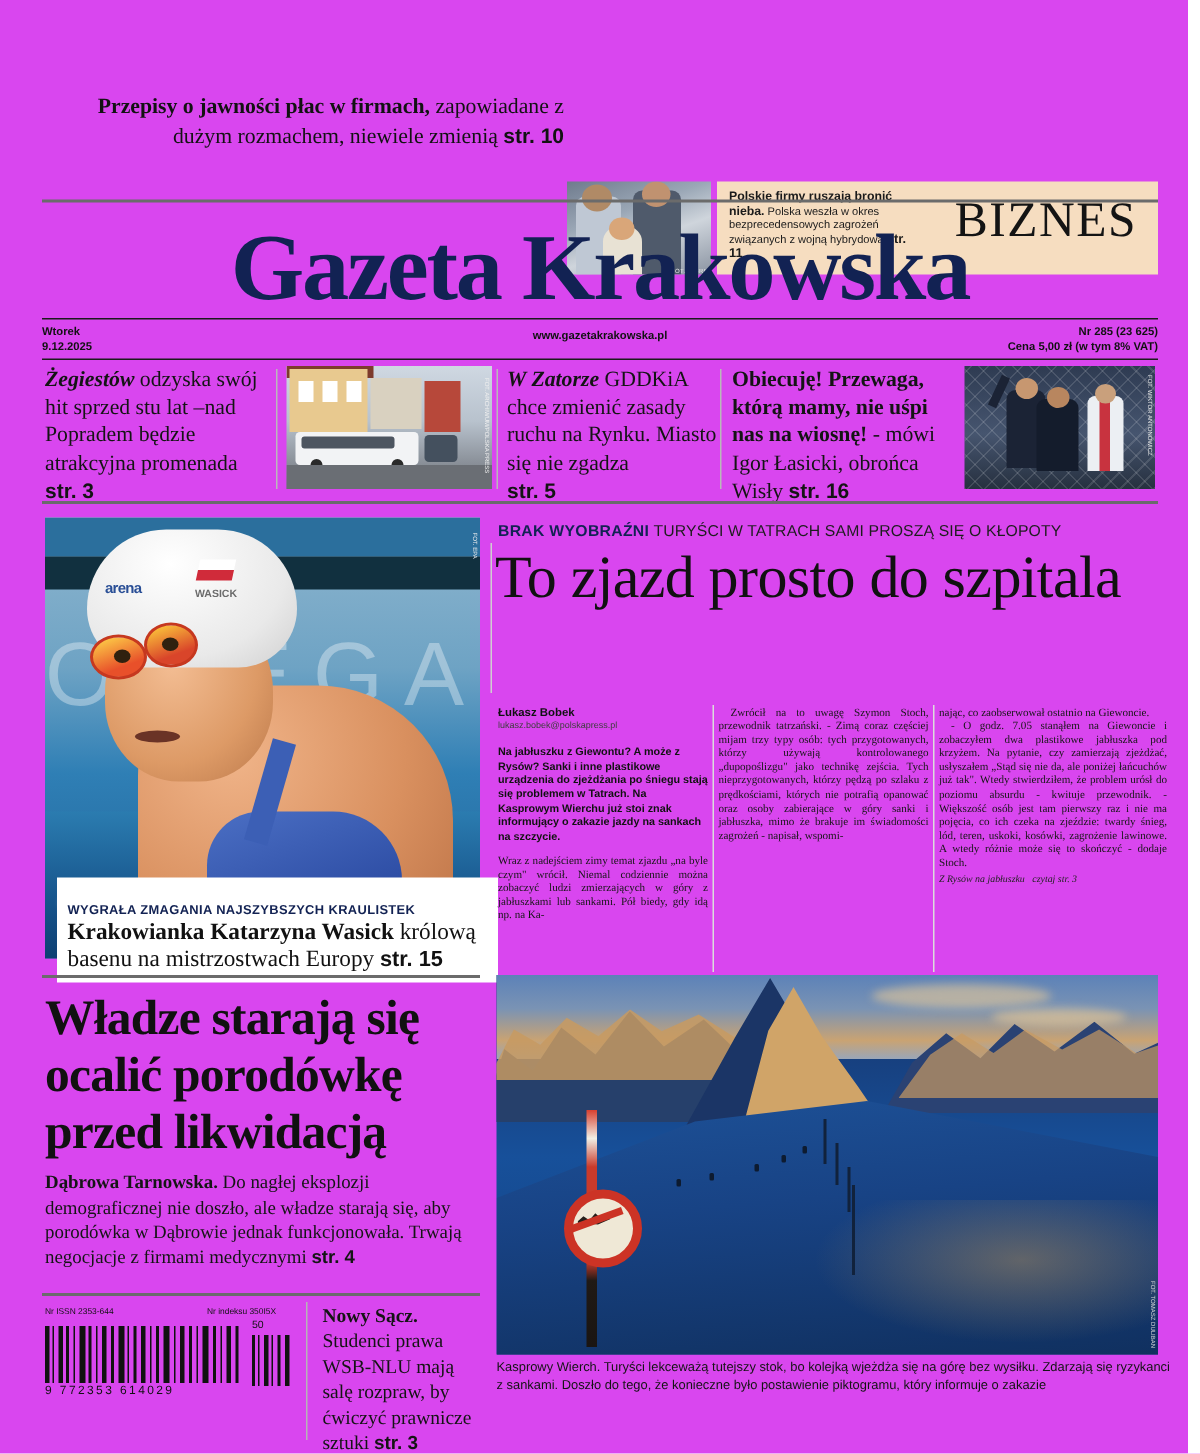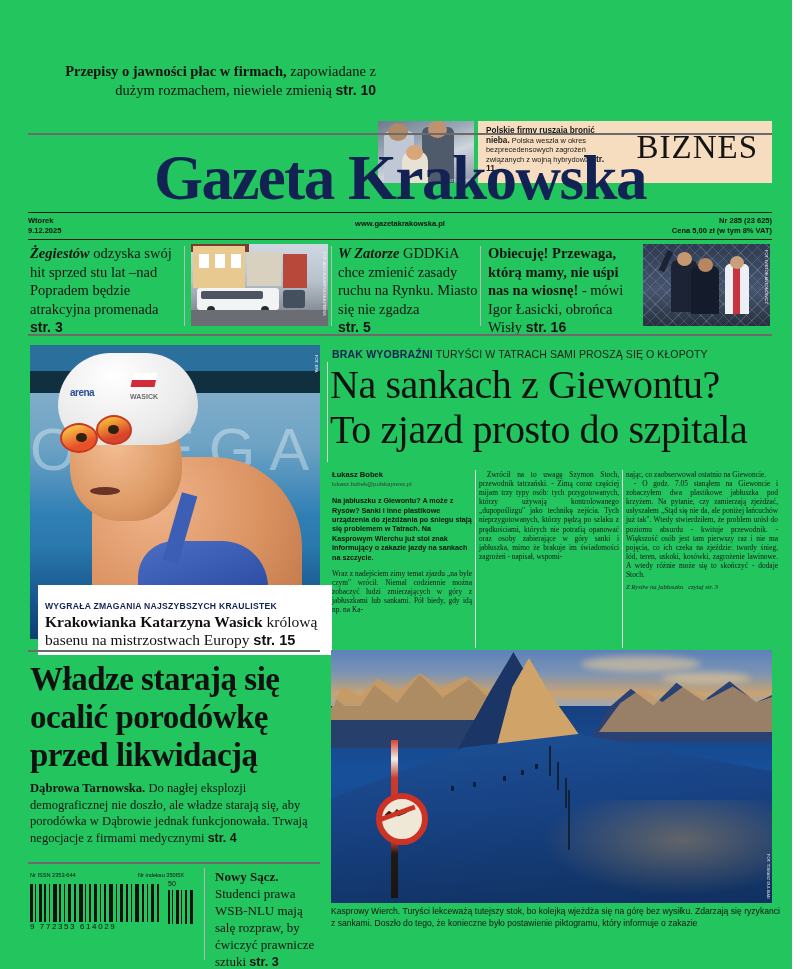--- a/index.html
+++ b/index.html
@@ -1,17 +1,17 @@
 <!DOCTYPE html>
 <html><head>
 <meta charset="utf-8">
 <style>
   html,body{margin:0;padding:0;background:#ffffff;}
   body{width:800px;height:969px;overflow:hidden;font-family:"Liberation Serif",serif;color:#111;}
-  .page{position:relative;width:792px;height:969px;background:#22c55e;}
+  .page{position:relative;width:792px;height:969px;background:#d946ef;}
 
   
   .promo{position:absolute;left:0;top:58px;width:800px;height:72px;}
   .promo-left{position:absolute;left:28px;top:4px;width:348px;text-align:right;
     font-family:"Liberation Serif",serif;font-size:14.5px;line-height:19px;color:#121212;}
   .promo-left b{font-weight:700;}
   .promo-left .str{font-weight:700;font-family:"Liberation Sans",sans-serif;font-size:14px;}
 
   .promo-photo{position:absolute;left:378px;top:63px;width:96px;height:62px;overflow:hidden;
     background:linear-gradient(160deg,#6f7b8d 0%,#9aa7b6 35%,#cfd5dc 60%,#8b94a2 100%);}
@@ -361,21 +361,20 @@
   </div>
 
   <div class="kickerbar">
     <span class="k1">BRAK WYOBRAŹNI</span>
     <span class="k2">TURYŚCI W TATRACH SAMI PROSZĄ SIĘ O KŁOPOTY</span>
   </div>
 
   <div class="vline"></div>
 
   <div class="mainhead">
-    <div>Na sankach z Giewontu?</div>
     <div>To zjazd prosto do szpitala</div>
   </div>
 
   <div class="artcols">
     <div class="colgap" style="left:143px;"></div>
     <div class="colgap" style="left:290px;"></div>
 
     <div class="col colA">
       <div class="byline">Łukasz Bobek</div>
       <div class="bymail">lukasz.bobek@polskapress.pl</div>

